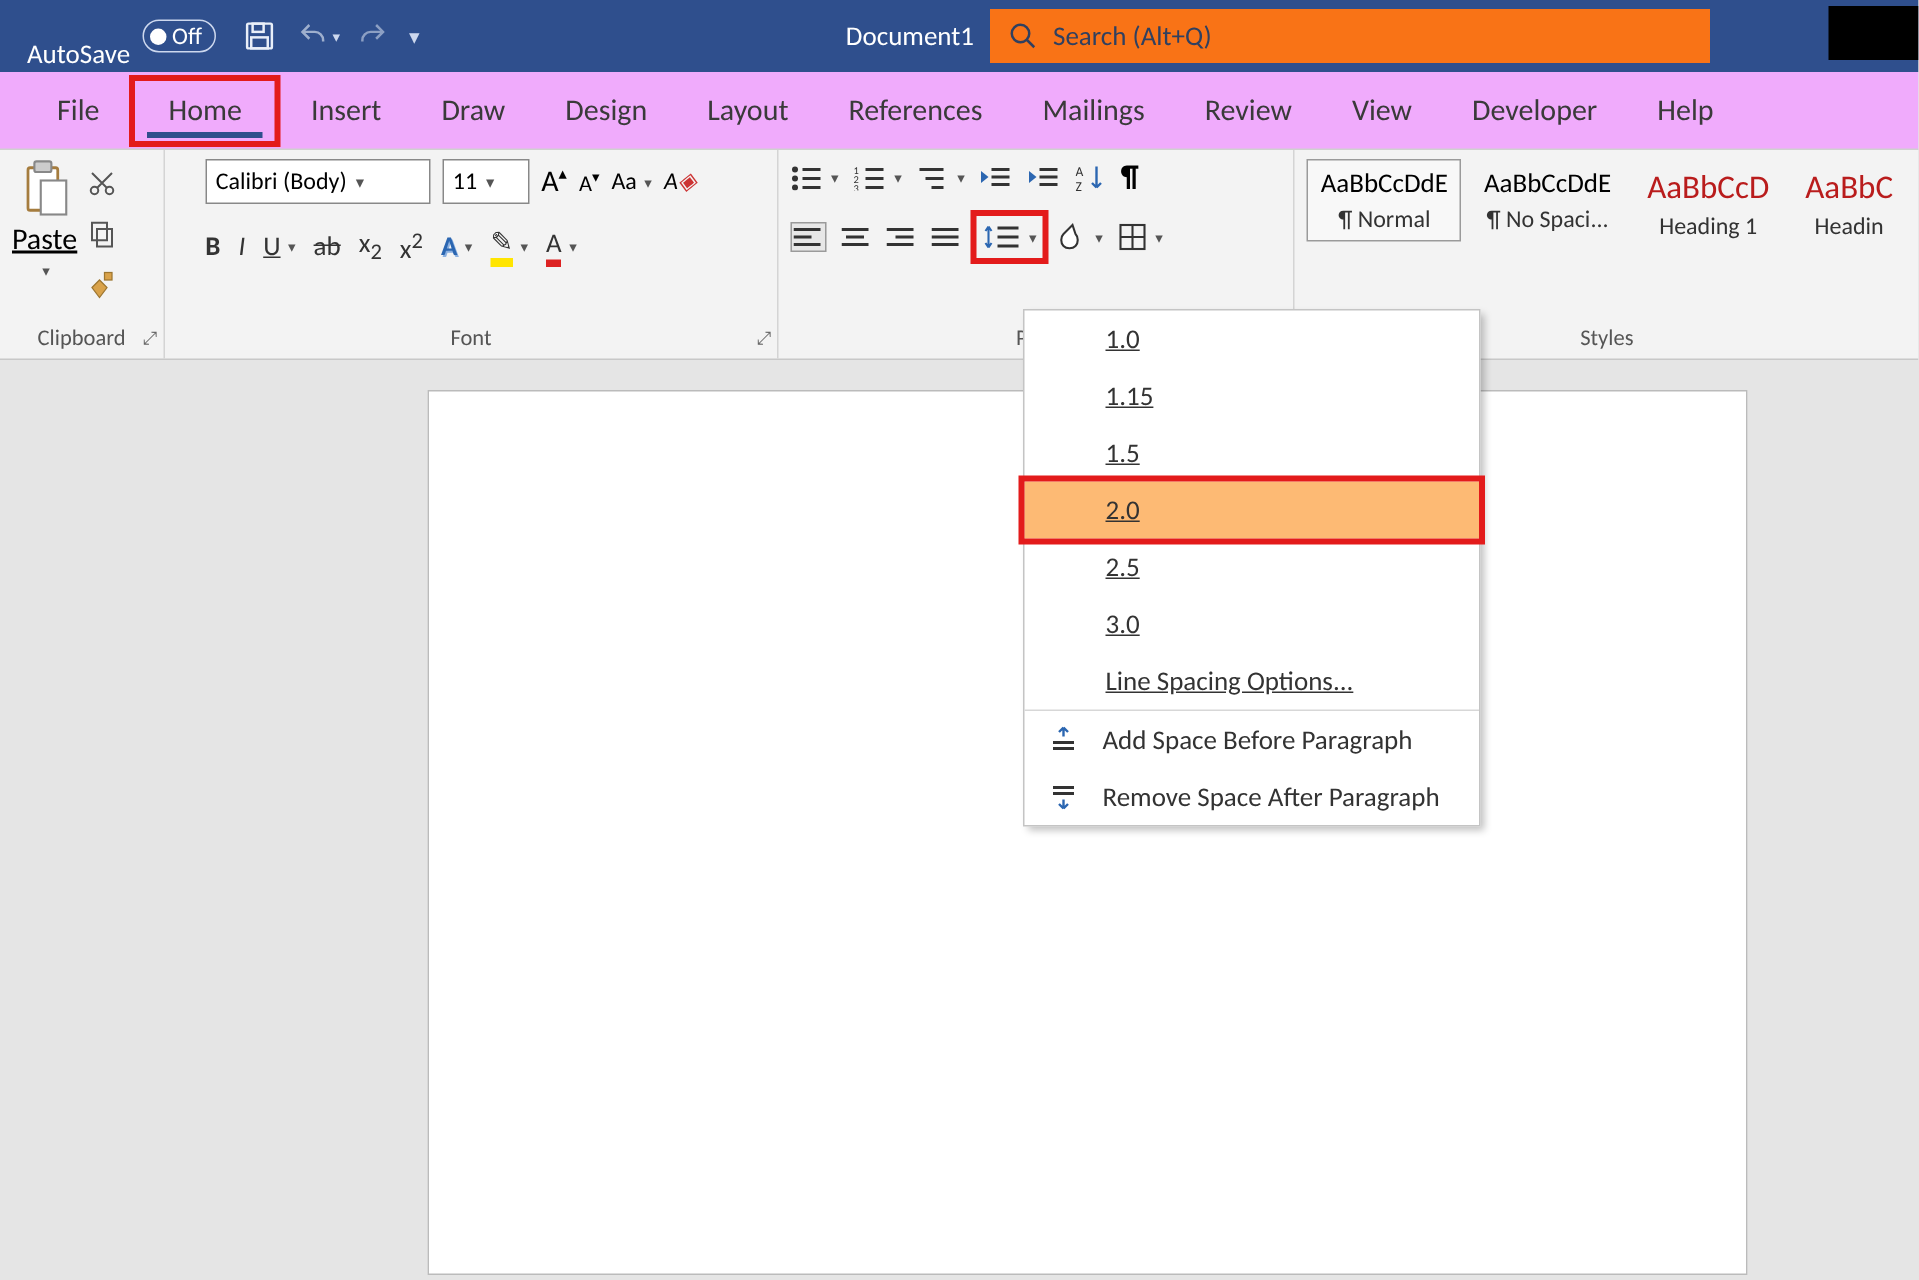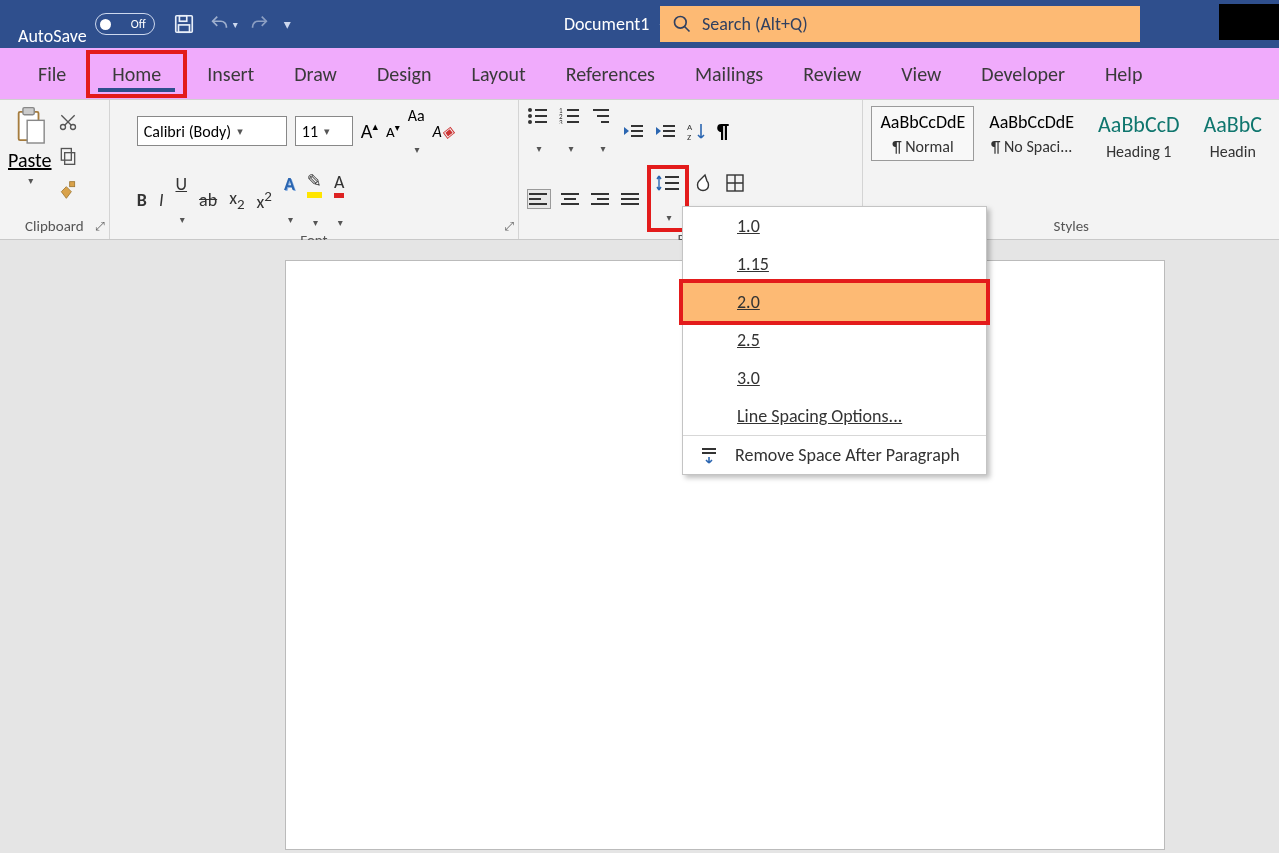--- a/index.html
+++ b/index.html
@@ -1,25 +1,25 @@
 <!DOCTYPE html>
 <html><head>
 <meta charset="utf-8">
 <style>
 * { box-sizing: border-box; margin:0; padding:0; font-family: "Segoe UI", Calibri, sans-serif;}
 body { background:#e5e5e5; width:1279px; height:853px; overflow:hidden; position:relative; }
 
 
 .titlebar { background:#2f4f8d; height:48px; display:flex; align-items:center; color:#fff; font-size:18px; padding-left:18px; position:relative;}
 .autosave-label {font-weight:400;margin-top:24px;}
-.autosave-toggle { display:inline-flex; align-items:center; border:1.5px solid #cdd8ee; border-radius:11px; height:22px; padding:0 8px 0 4px; margin-left:8px; font-size:12px; gap:20px;}
+.autosave-toggle { display:inline-flex; align-items:center; border:1.5px solid #cdd8ee; border-radius:11px; height:22px; padding:0 8px 0 4px; margin-left:8px; font-size:16px; gap:4px;}
 .autosave-knob { width:11px; height:11px; border-radius:50%; background:#fff;}
 .titlebar .qa-icon { margin-left:18px; display:inline-flex; }
 .doc-title { position:absolute; left:50%; transform:translateX(-50%); display:flex; gap:10px; align-items:center; font-size:18px;}
-.search-box { position:absolute; left:660px; top:6px; width:480px; height:36px; background:#fdba74; display:flex; align-items:center; padding:0 12px; color:#304060; font-size:18px; gap:10px;}
+.search-box { position:absolute; left:660px; top:6px; width:480px; height:36px; background:#f97316; display:flex; align-items:center; padding:0 12px; color:#304060; font-size:18px; gap:10px;}
 .black-box { position:absolute; right:0; top:4px; width:60px; height:36px; background:#000;}
 
 .tabs { background:#f0abfc; height:52px; display:flex; align-items:center; border-bottom:1px solid #d0d0d0; padding-left:18px; gap:0; font-size:20px; color:#3a3a3a;}
 .tab { padding:8px 20px; cursor:pointer; }
 .tab.active { position:relative;}
 .tab.active .underline { position:absolute; left:8px; right:8px; bottom:2px; height:4px; background:#2f4f8d;}
 .red-box { outline:4px solid #e31b1b; }
 
 .ribbon { background:#f3f3f3; height:140px; display:flex; border-bottom:1px solid #c8c8c8; position:relative;}
 .group { border-right:1px solid #d4d4d4; display:flex; flex-direction:column; padding:6px 8px 2px 8px; position:relative;}
@@ -54,25 +54,25 @@
 .dropdown { position:absolute; left:682px; top:206px; width:305px; background:#fff; border:1px solid #c4c4c4; box-shadow:3px 3px 5px rgba(0,0,0,.25); font-size:18px; color:#333; z-index:50;}
 .dropdown .item { padding:8px 14px 8px 54px; cursor:pointer;text-decoration:underline;}
 .dropdown .item.hl { background:#fdba74;}
 .dropdown .sep { border-top:1px solid #d7d7d7; }
 .dropdown .icon-item { padding:8px 14px 8px 14px; display:flex; gap:14px; align-items:center;}
 .dropdown .icon-box { width:24px; display:flex; justify-content:center;}
 
 
 svg { display:block; }
 .mini-chev { font-size:10px; color:#555; margin-left:2px;}
-.pl { display:flex; align-items:center; gap:18px;flex-direction:column;}
+.pl { display:flex; align-items:center; gap:3px;}
 .para-group .group-body{flex-direction:column; gap:14px;}
 .font-group .group-body{flex-direction:column; gap:14px;}
 .styles-group .group-body{gap:6px;}
-.style-prev-blue { color:#0f766e;}
+.style-prev-blue { color:#b91c1c;}
 .align-active { border:1px solid #9a9a9a; background:#e7e7e7; padding:1px;}
 </style>
 </head>
 <body>
 
 <div class="titlebar">
   <span class="autosave-label">AutoSave</span>
   <span class="autosave-toggle">
     <span class="autosave-knob"></span>
     <span>Off</span>
@@ -357,25 +357,36 @@
   </div>
 </div>
 
 <div class="doc-area">
   <div class="page"></div>
 </div>
 
 <div class="dropdown">
   <div class="item"><span>1.0</span></div>
   <div class="item"><span>1.15</span></div>
+  <div class="item"><span>1.5</span></div>
   <div class="item hl red-box"><span>2.0</span></div>
   <div class="item"><span>2.5</span></div>
   <div class="item"><span>3.0</span></div>
   <div class="item"><span>Line Spacing Options...</span></div>
   <div class="sep"></div>
+  <div class="icon-item">
+    <span class="icon-box">
+      <svg width="20" height="20">
+          <path d="M10 2v6m0-6-3 3m3-3 3 3" stroke="#2b66b1" stroke-width="1.6" fill="none"></path>
+          <rect x="3" y="11" width="14" height="2" fill="#333"></rect>
+          <rect x="3" y="15" width="14" height="2" fill="#333"></rect>
+        </svg>
+    </span>
+    <span>Add Space Before Paragraph</span>
+  </div>
   <div class="icon-item">
     <span class="icon-box">
       <svg width="20" height="20">
           <rect x="3" y="3" width="14" height="2" fill="#333"></rect>
           <rect x="3" y="7" width="14" height="2" fill="#333"></rect>
           <path d="M10 18v-6m0 6-3-3m3 3 3-3" stroke="#2b66b1" stroke-width="1.6" fill="none"></path>
         </svg>
     </span>
     <span>Remove Space After Paragraph</span>
   </div>

